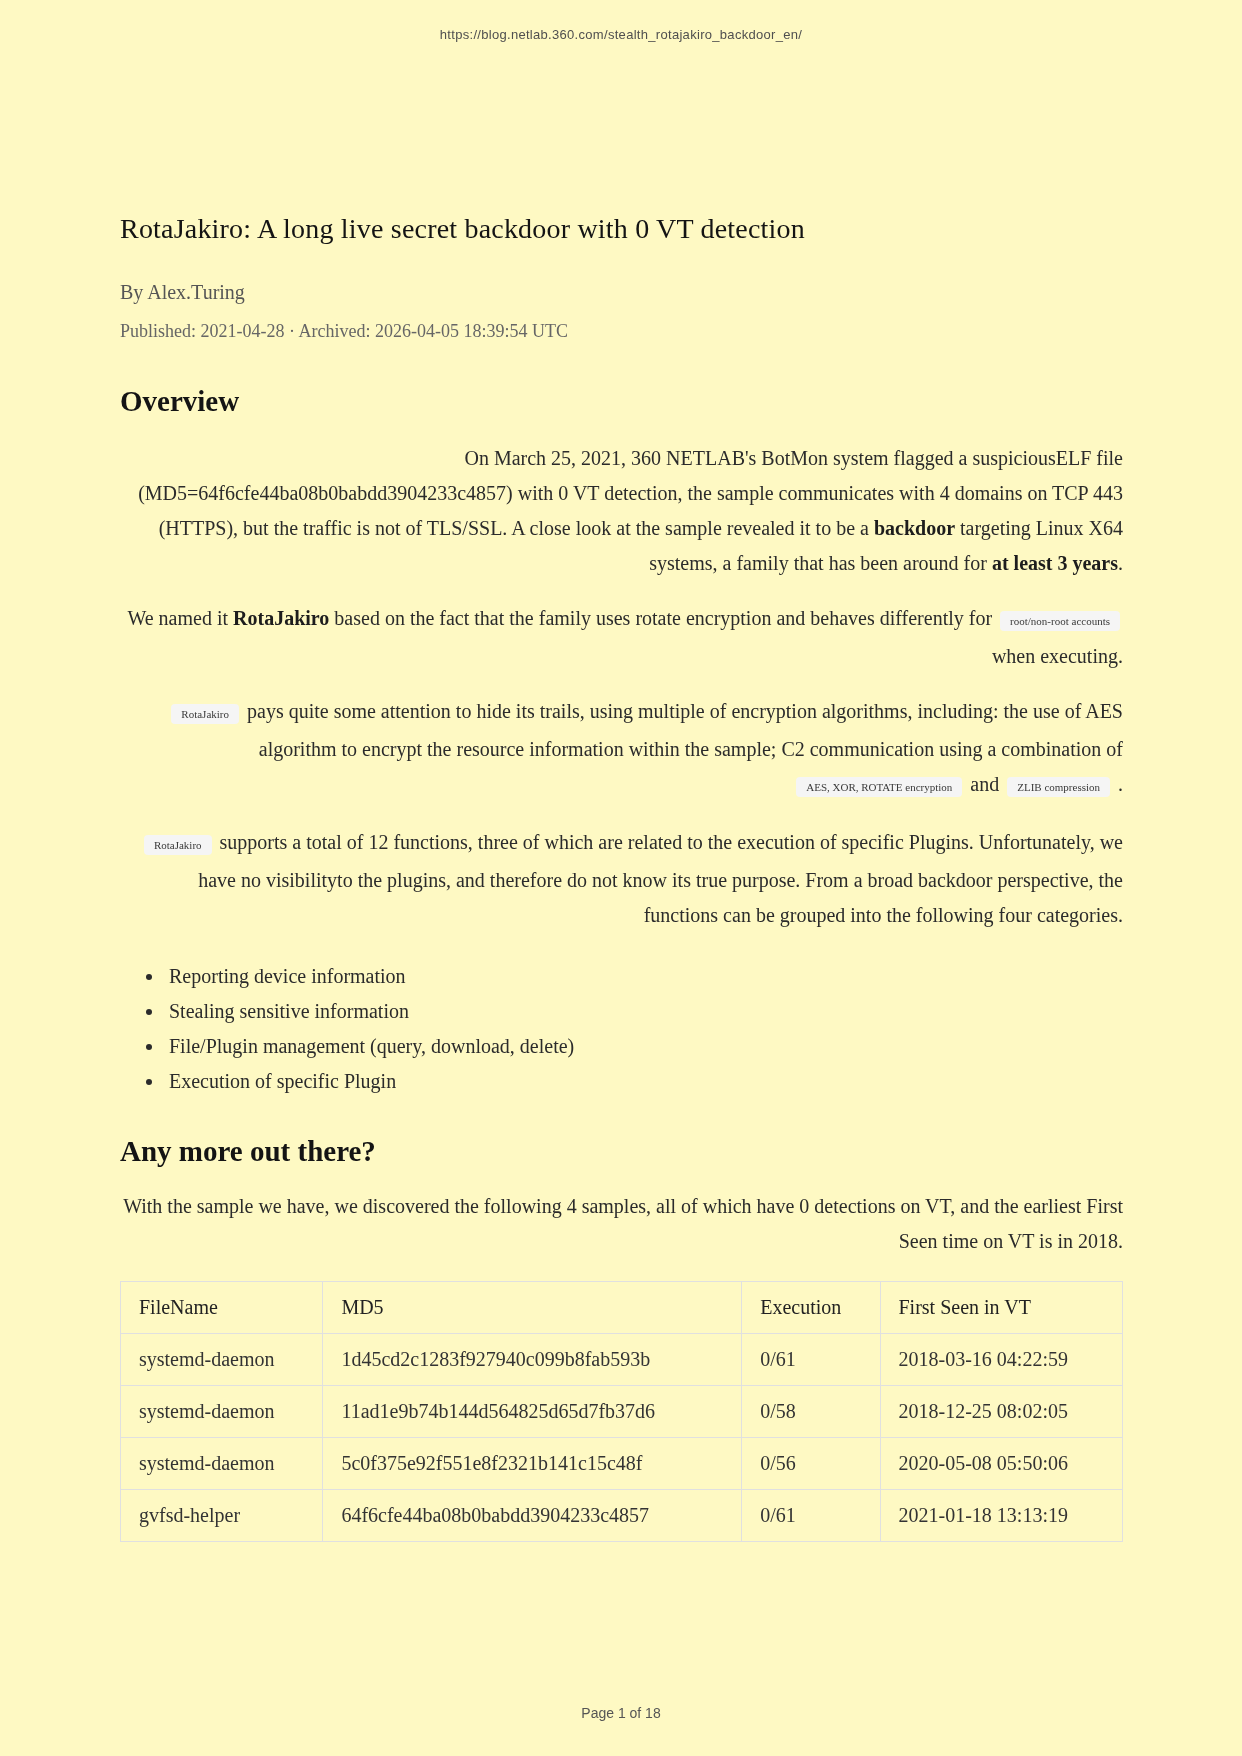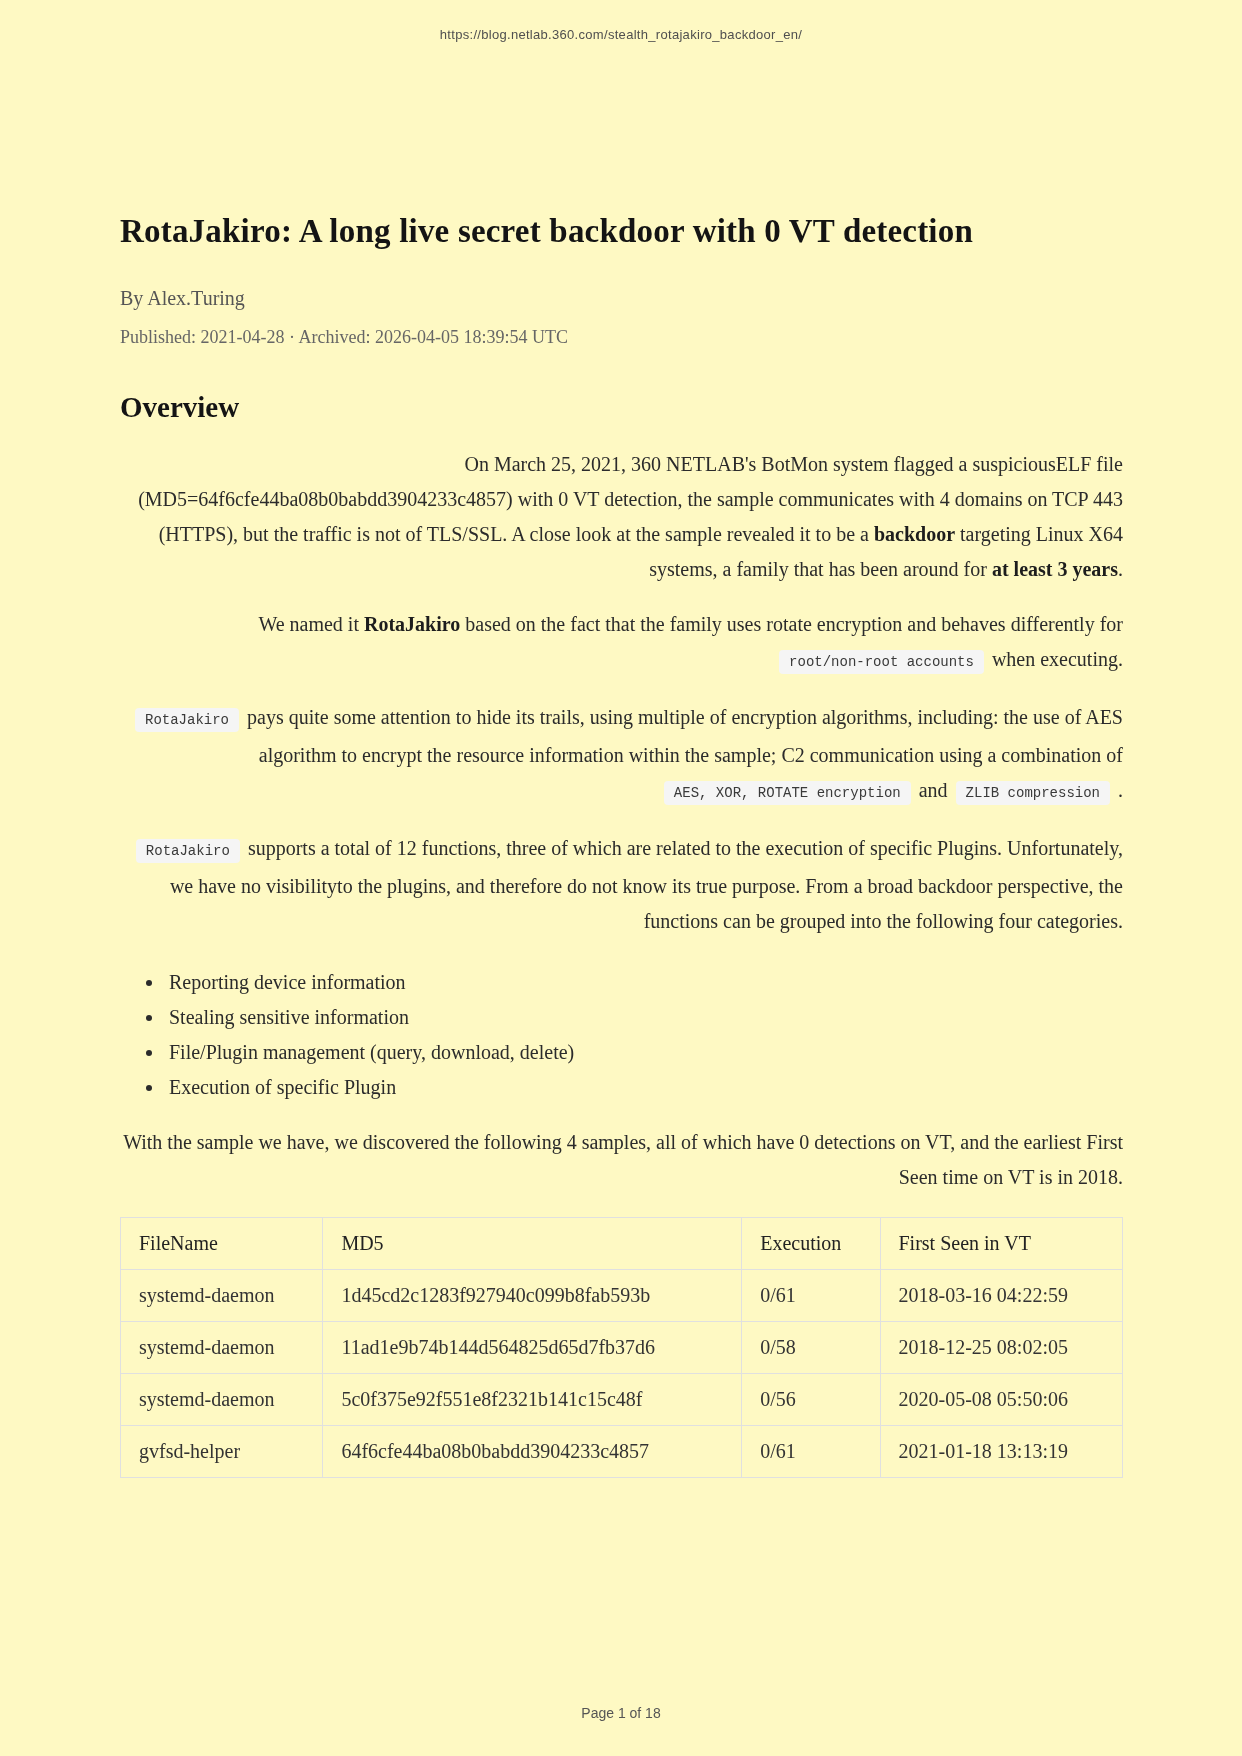--- a/index.html
+++ b/index.html
@@ -24,23 +24,23 @@
     letter-spacing:0.3px;
   }
   .content {
     position:absolute;
     top:0; left:120px;
     width:1003px;
     padding-top:211px;
   }
   h1.article-title {
     margin:0;
-    font-size:33px;
+    font-size:28px;
     line-height:1.25;
-    font-weight:bold;
+    font-weight:normal;
     color:#141414;
     letter-spacing:0.2px;
   }
   .byline {
     margin-top:34px;
     font-size:20px;
     line-height:1.2;
     color:#555555;
   }
   .meta-line {
@@ -59,22 +59,22 @@
   p.para {
     margin:20px 0 0 0;
     font-size:20px;
     line-height:35px;
     color:#2b2b2b;
     text-align:right;
   }
   p.para.after-heading { margin-top:22px; }
   p.para strong { font-weight:bold; color:#1d1d1d; }
   code.inline-code {
-    font-family:Liberation Mono, monospace;
-    font-size:14px;
+    font-family:Liberation Serif, serif;
+    font-size:11px;
     background:#f5f5f5;
     color:#3a3a3a;
     padding:4px 10px;
     border-radius:4px;
     margin:0 3px;
     white-space:nowrap;
   }
   ul.bullet-list {
     margin:26px 0 0 0;
     padding-left:45px;
@@ -142,20 +142,21 @@
 
     <p class="para"><code class="inline-code">RotaJakiro</code> supports a total of 12 functions, three of which are related to the execution of specific Plugins. Unfortunately, we have no visibilityto the plugins, and therefore do not know its true purpose. From a broad backdoor perspective, the functions can be grouped into the following four categories.</p>
 
     <ul class="bullet-list">
         <li>Reporting device information</li>
         <li>Stealing sensitive information</li>
         <li>File/Plugin management (query, download, delete)</li>
         <li>Execution of specific Plugin</li>
       </ul>
 
+    <h2 class="section-heading second">Any more out there?</h2>
 
     <p class="para">With the sample we have, we discovered the following 4 samples, all of which have 0 detections on VT, and the earliest First Seen time on VT is in 2018.</p>
 
     <table class="samples-table">
       <colgroup>
         <col class="c1">
           <col class="c2">
           <col class="c3">
           <col class="c4">
       </colgroup>

